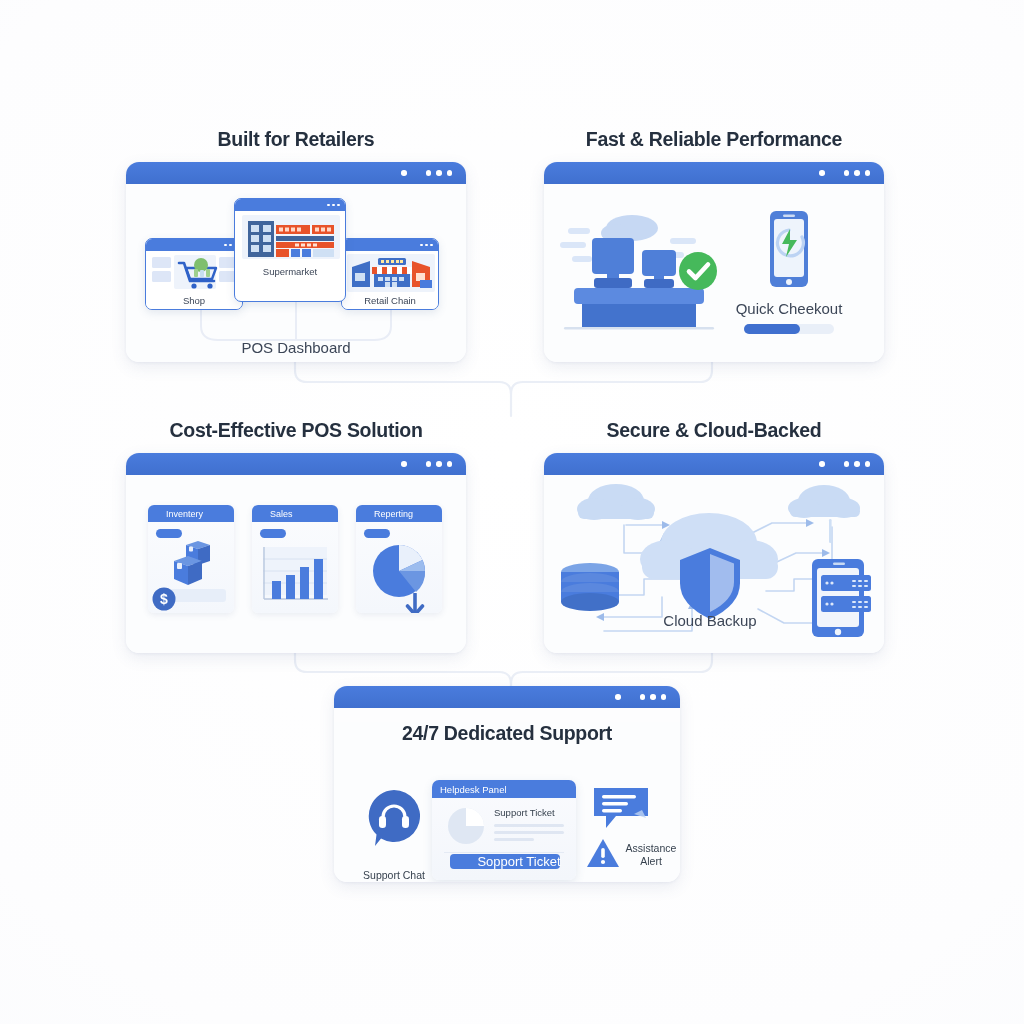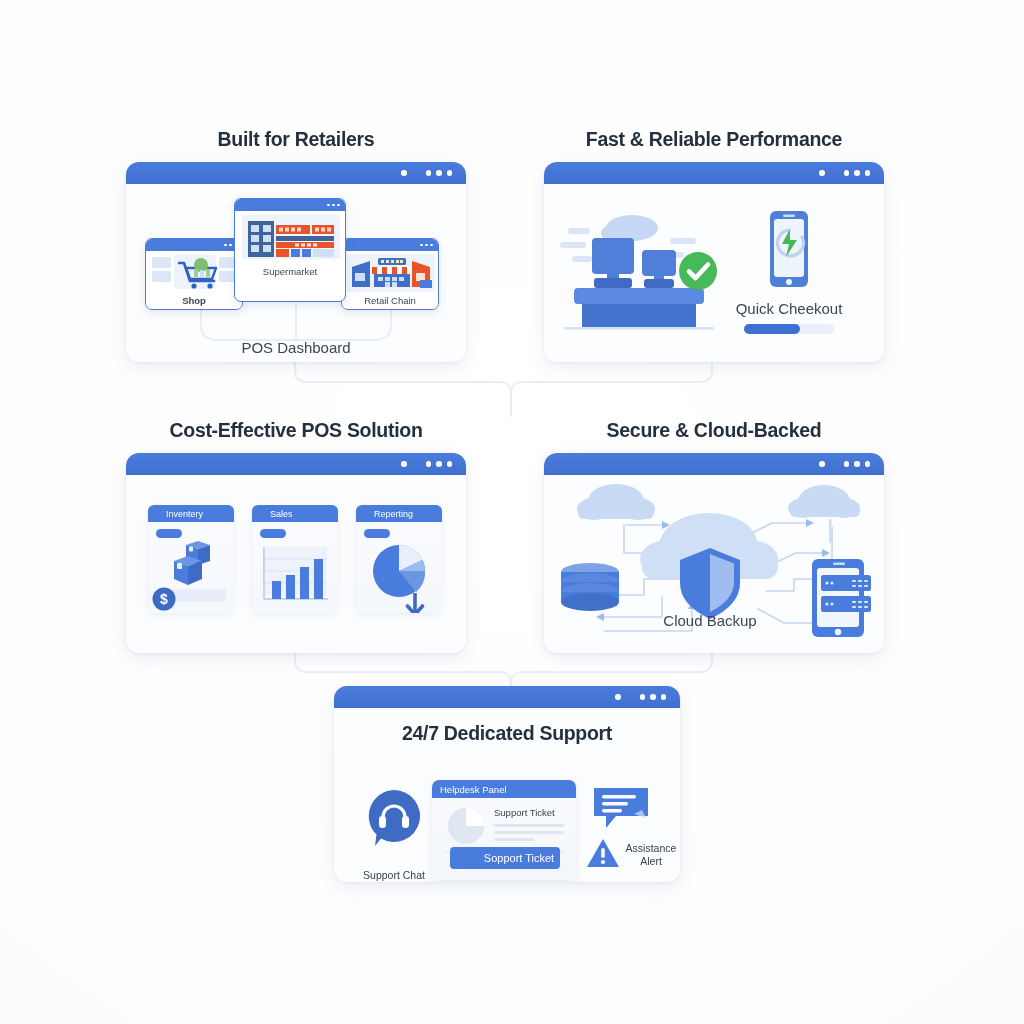--- a/index.html
+++ b/index.html
@@ -116,24 +116,24 @@
     height: 18px; background: #4a7cdd;
     display: flex; align-items: center; padding-left: 8px;
     font-size: 9.5px; color: #fff; font-weight: normal; white-space: nowrap;
   }
   .hd-ticket-label {
     position: absolute; left: 62px; top: 27px;
     font-size: 9.5px; color: #37424f; white-space: nowrap;
   }
   .hd-btn {
     position: absolute; left: 18px; bottom: 11px;
-    width: 110px; height: 22px; border-radius: 4px;
+    width: 110px; height: 15px; border-radius: 4px;
     background: #4a7cdd;
     display: flex; align-items: center; justify-content: center;
-    font-size: 11px; color: #fff; white-space: nowrap;
+    font-size: 13px; color: #fff; white-space: nowrap;
     border: none; font-family: inherit; padding-left: 28px;
   }
   .hd-line { position: absolute; height: 2.5px; border-radius: 2px; background: #dfe6f2; }
   .hd-div  { position: absolute; height: 1px; background: #e4eaf4; }
 
   .icon-caption {
     position: absolute; text-align: center; font-size: 10.5px;
     color: #37424f; line-height: 1.25; white-space: pre-line;
   }
 </style>
@@ -172,21 +172,21 @@
       <div class="wbody" style="height:178px;">
 
         <svg style="position:absolute;left:0;top:0" width="340" height="178" aria-hidden="true">
           <g fill="none" stroke="#e9edf6" stroke-width="2" stroke-linecap="round">
             <path d="M75 80 Q75 55 97 55 L243 55 Q265 55 265 80"></path>
             <path d="M75 100 L75 142 Q75 156 92 156 L248 156 Q265 156 265 142 L265 100"></path>
             <path d="M170 118 L170 156"></path>
           </g>
         </svg>
 
-        <div class="mini" style="left:19px; top:54px; width:98px; height:72px;font-weight:bold;">
+        <div class="mini" style="left:19px; top:54px; width:98px; height:72px;">
           <div class="mini-bar">
             <i></i>
               <i></i>
               <i></i>
           </div>
           <div class="mini-body" style="height:58px;">
             <svg width="98" height="58" aria-hidden="true">
               <g>
                 <rect x="6" y="6" width="19" height="11" rx="1.5" fill="#dde6f7"></rect>
                 <rect x="6" y="20" width="19" height="11" rx="1.5" fill="#dde6f7"></rect>

